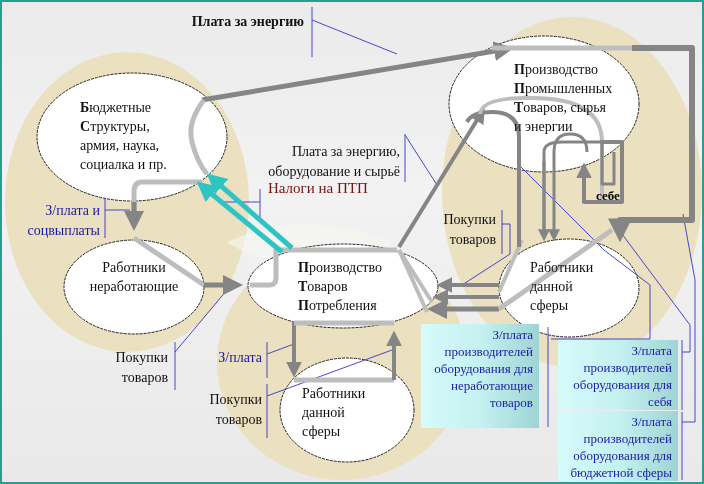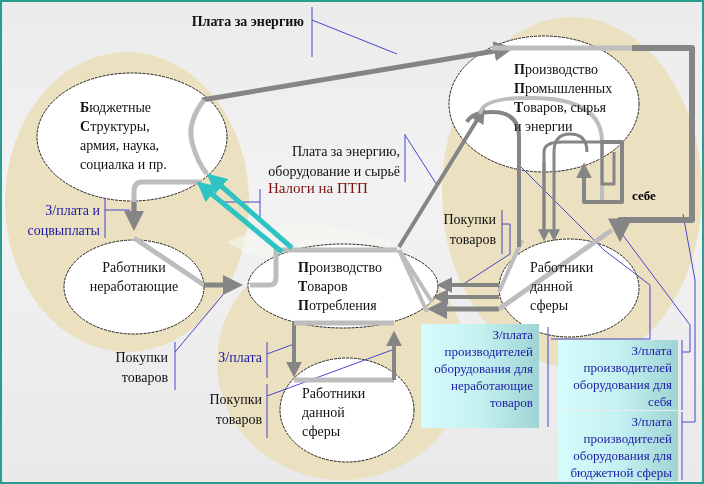--- a/index.html
+++ b/index.html
@@ -190,21 +190,21 @@
   <div class="lbl right" style="left:190px; top:388px; width:70px;">
     <div>Покупки</div>
     <div>товаров</div>
   </div>
 
   <div class="lbl right" style="left:424px; top:208px; width:70px;">
     <div>Покупки</div>
     <div>товаров</div>
   </div>
 
-  <div class="bold-lbl" style="left:594px; top:186px;margin-left:36px;">себе</div>
+  <div class="bold-lbl" style="left:594px; top:186px;">себе</div>
 
   <div class="cyanbox" style="left:419px; top:322px; width:118px; height:104px;">
     <div>З/плата</div>
     <div>производителей</div>
     <div>оборудования для</div>
     <div>неработающие</div>
     <div>товаров</div>
   </div>
 
   <div class="cyanbox" style="left:556px; top:338px; width:120px; height:70px;">

